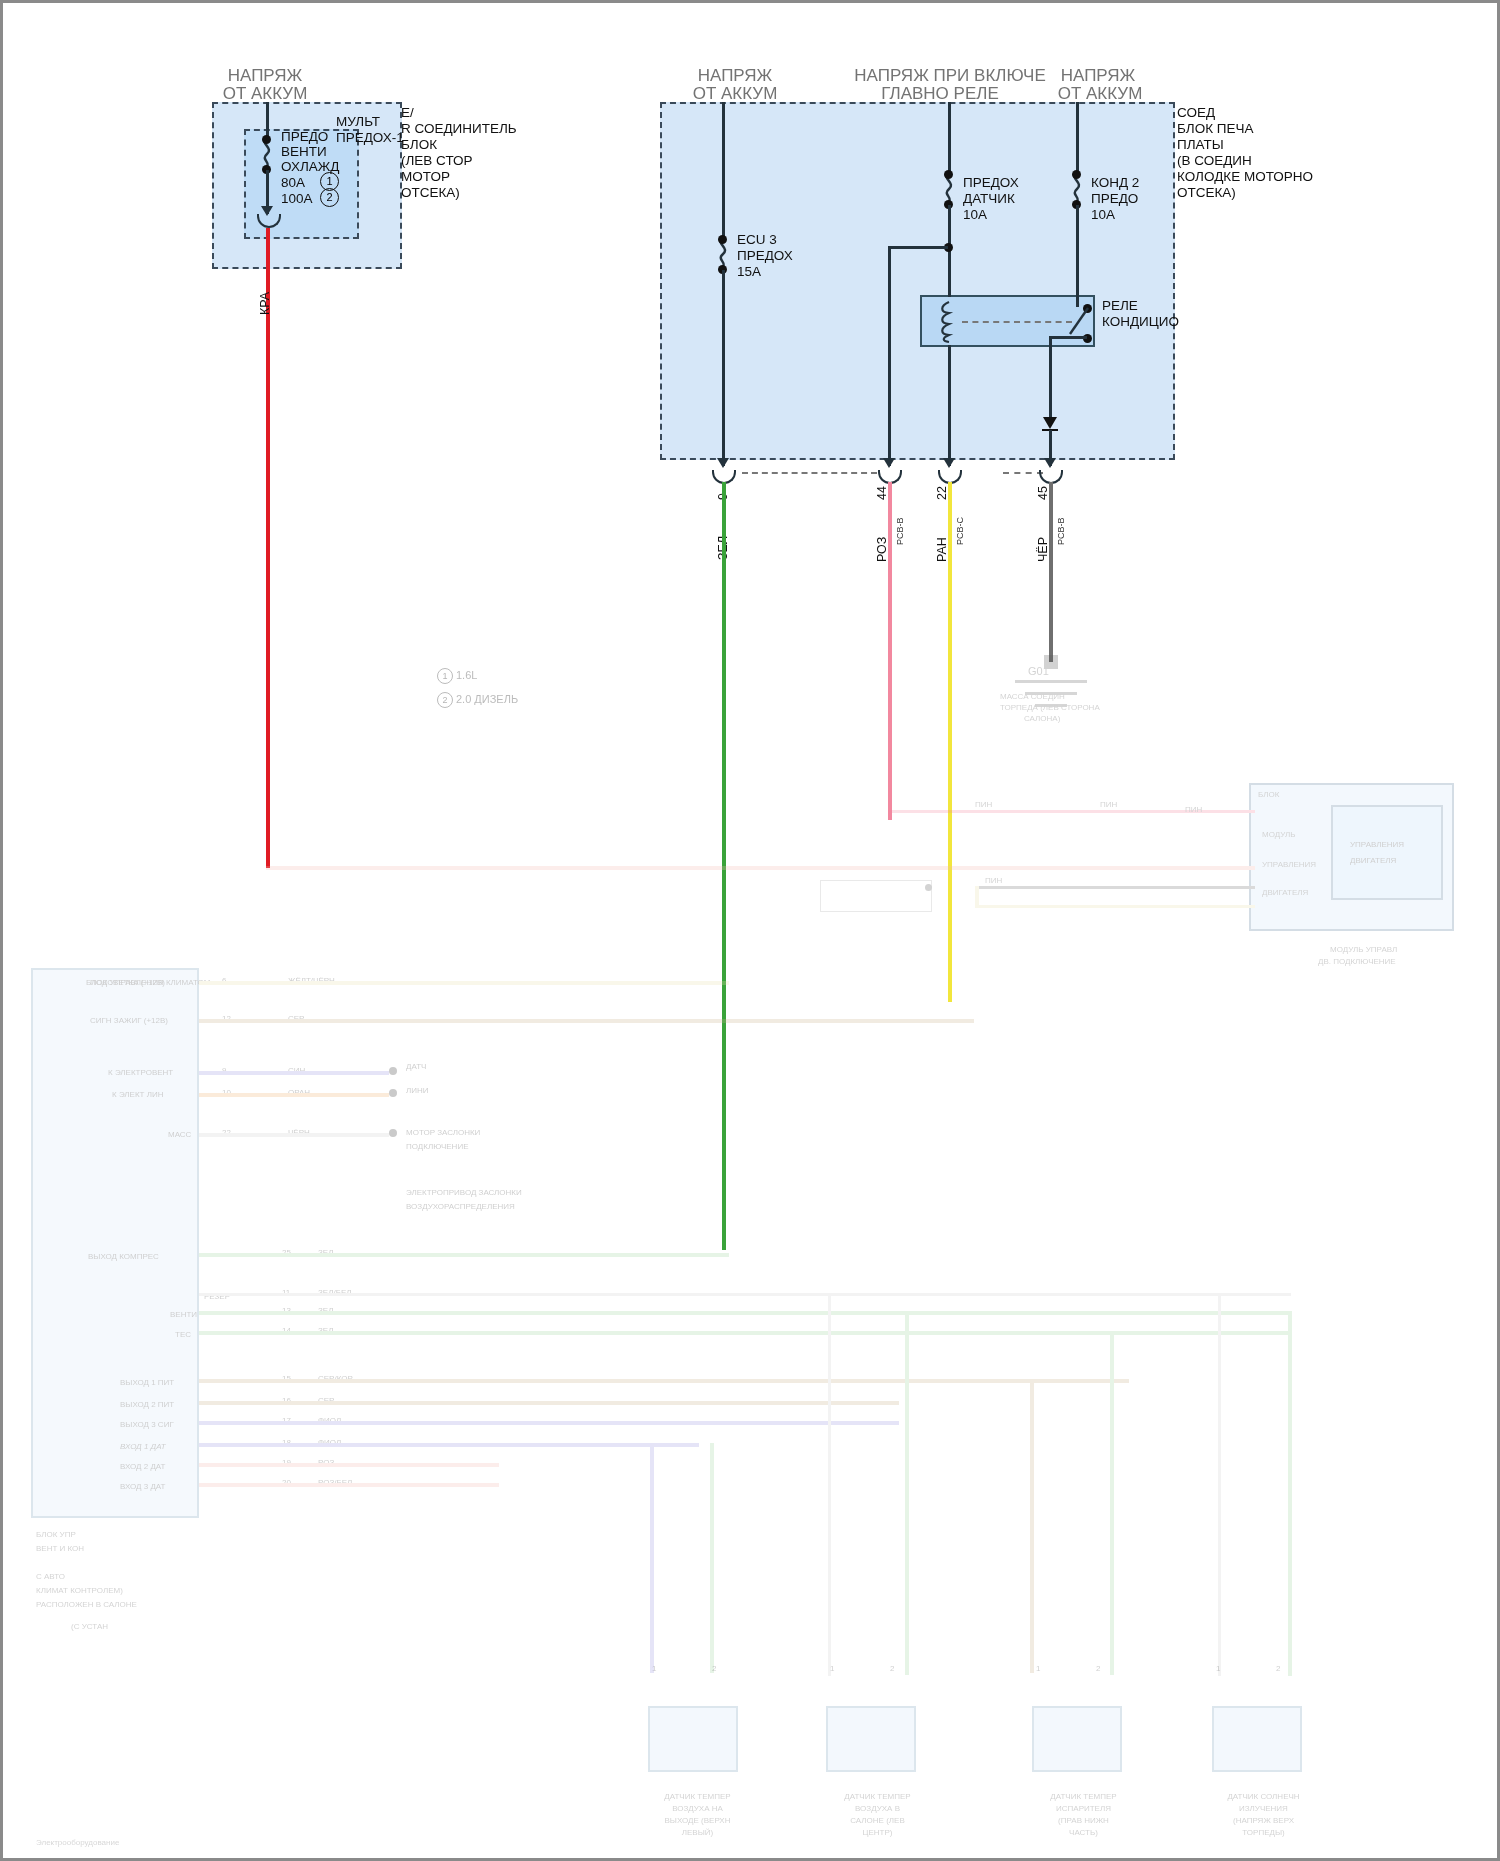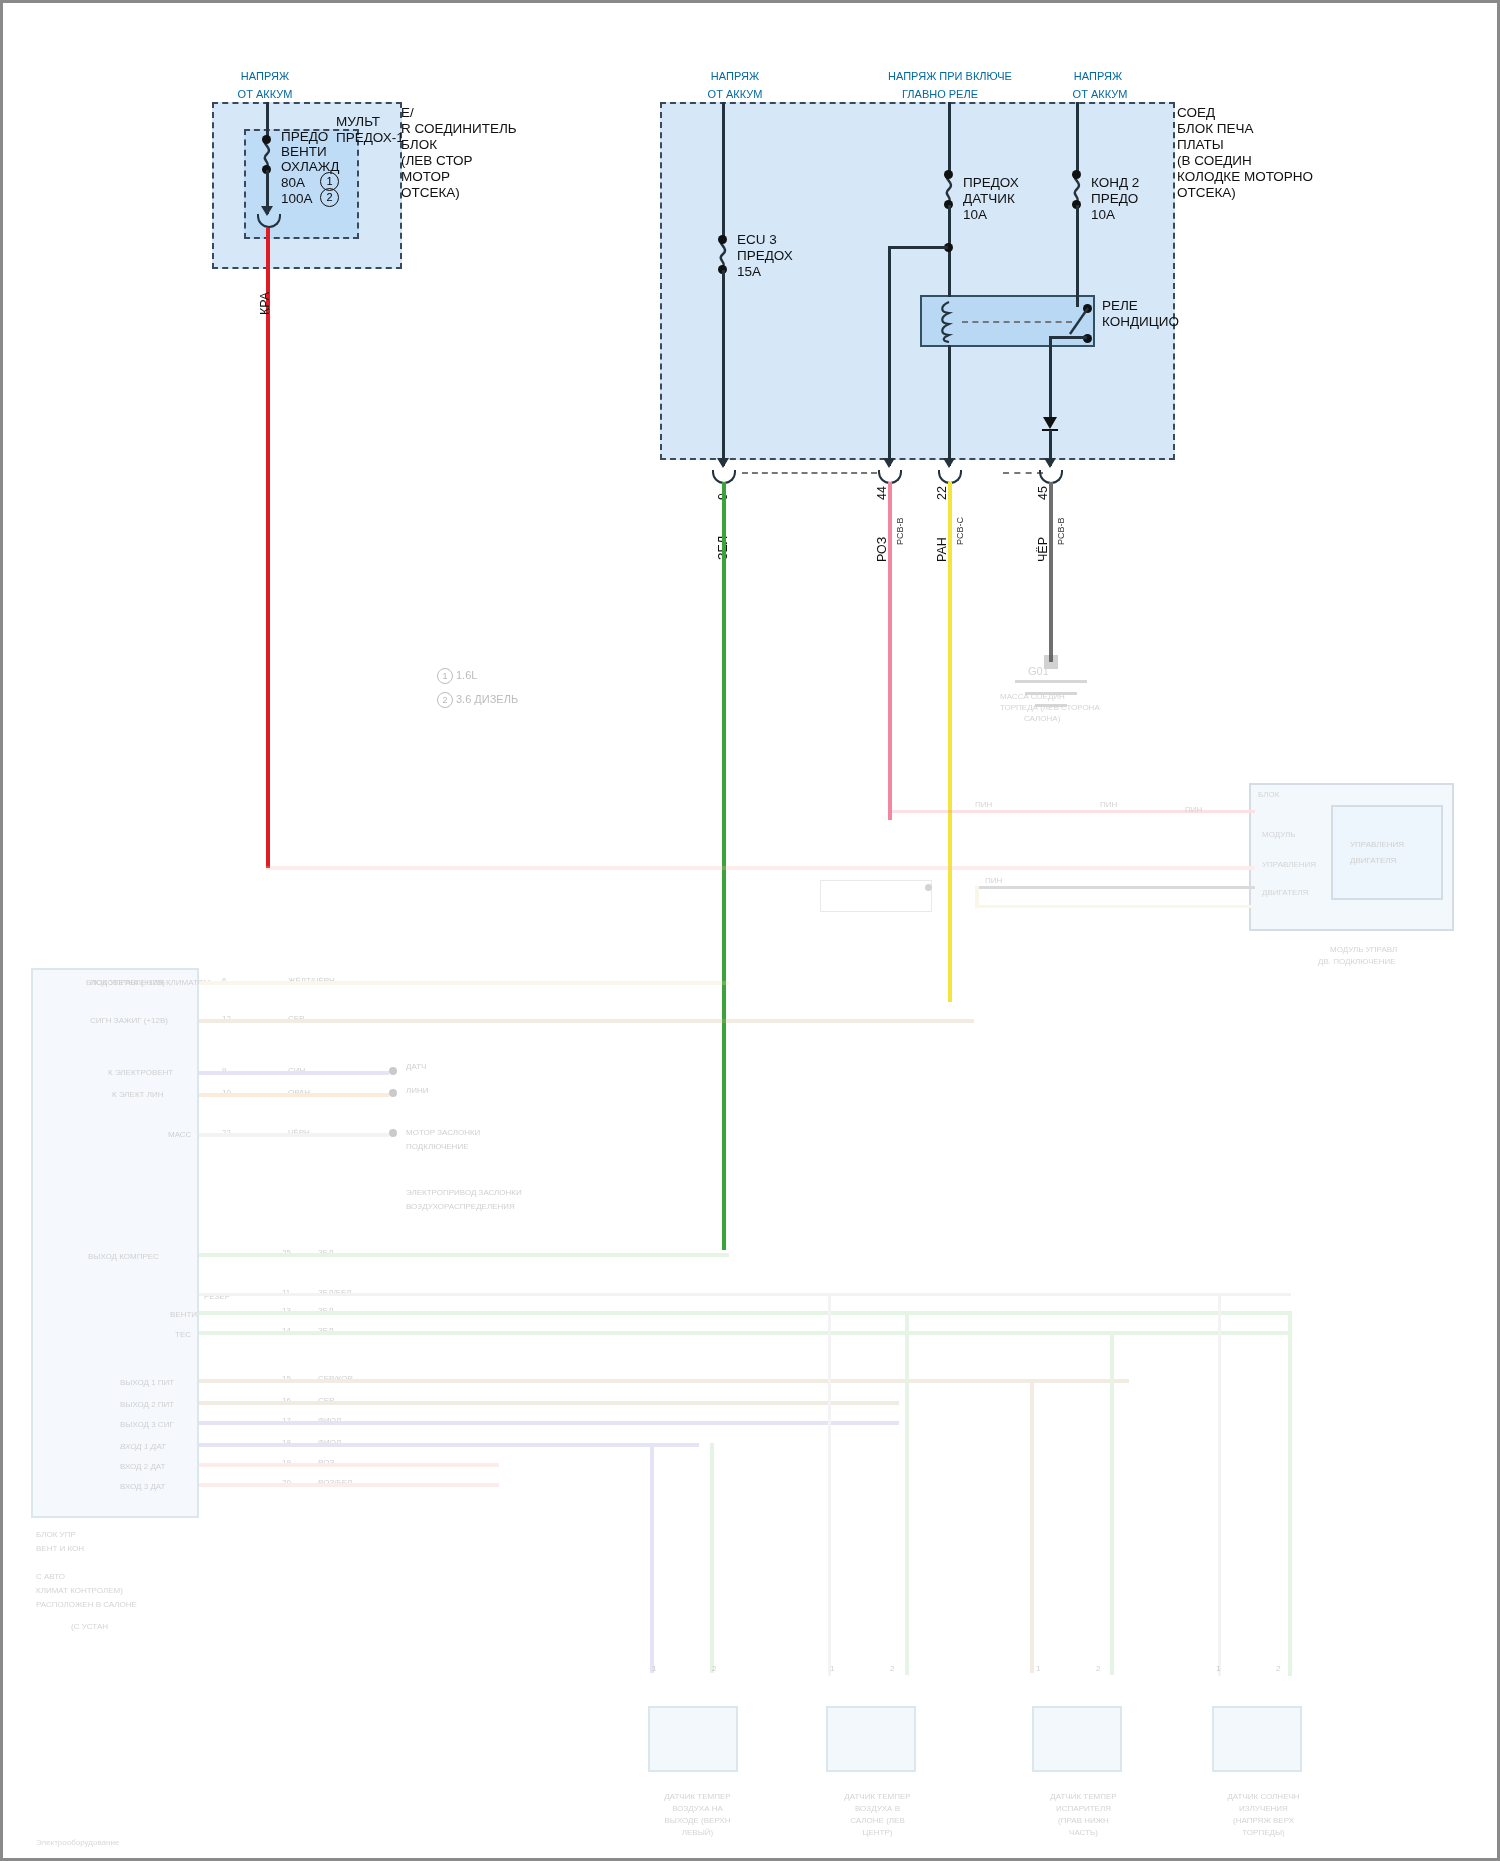--- a/index.html
+++ b/index.html
@@ -19,21 +19,21 @@
   .veryfaded{opacity:.26;}
 
   
   .modbox{position:absolute;background:#d6e7f8;border:2px dashed #3a4a5a;box-sizing:border-box;}
   .innerbox{position:absolute;background:#bfdcf6;border:2px dashed #3a4a5a;box-sizing:border-box;}
   .relaybox{position:absolute;background:#b9d8f4;border:2px solid #33505f;box-sizing:border-box;}
   .solidbox{position:absolute;background:#cfe4f8;border:2px solid #5b7e99;box-sizing:border-box;}
 
   
   .t{position:absolute;font-size:13.5px;color:#111;line-height:15px;white-space:pre;font-family:"Liberation Sans",sans-serif;}
-  .tc{position:absolute;font-size:11px;color:#0369a1;line-height:16px;text-align:center;white-space:pre;}
+  .tc{position:absolute;font-size:17px;color:#737373;line-height:16px;text-align:center;white-space:pre;}
   .small{font-size:11px;line-height:13px;}
   .tiny{font-size:8px;line-height:9px;}
   .vert{position:absolute;font-size:12.5px;color:#111;white-space:nowrap;
         transform-origin:0 0;transform:rotate(-90deg);}
   .vert-s{position:absolute;font-size:9px;color:#333;white-space:nowrap;
         transform-origin:0 0;transform:rotate(-90deg);}
   .vw{position:absolute;width:3px;background:#23323c;}
   .hw{position:absolute;height:3px;background:#23323c;}
   .dot{position:absolute;width:9px;height:9px;border-radius:50%;background:#111;}
 
@@ -205,21 +205,21 @@
   <div class="uarc" style="left:1039px;top:470px;"></div>
   <div class="vert" style="left:1036px;top:500px;">45</div>
   <div class="vert-s" style="left:1056px;top:545px;">PCB-B</div>
   <div class="vert" style="left:1036px;top:562px;">ЧЁР</div>
   <div class="vw grey" style="left:1049px;top:482px;height:180px;width:4px;"></div>
 
   <div class="faded">
     <div style="position:absolute;left:437px;top:668px;width:14px;height:14px;border:1.2px solid #555;border-radius:50%;font-size:9px;text-align:center;line-height:14px;color:#444;">1</div>
     <div class="t small" style="left:456px;top:669px;color:#555;">1.6L</div>
     <div style="position:absolute;left:437px;top:692px;width:14px;height:14px;border:1.2px solid #555;border-radius:50%;font-size:9px;text-align:center;line-height:14px;color:#444;">2</div>
-    <div class="t small" style="left:456px;top:693px;color:#555;">3.6 ДИЗЕЛЬ</div>
+    <div class="t small" style="left:456px;top:693px;color:#555;">2.0 ДИЗЕЛЬ</div>
   </div>
 
   <div class="veryfaded">
     <div style="position:absolute;left:1044px;top:655px;width:14px;height:14px;background:#555;"></div>
     <div style="position:absolute;left:1015px;top:680px;width:72px;height:3px;background:#666;"></div>
     <div style="position:absolute;left:1025px;top:692px;width:52px;height:3px;background:#666;"></div>
     <div style="position:absolute;left:1035px;top:704px;width:32px;height:3px;background:#666;"></div>
     <div class="t small" style="left:1028px;top:665px;color:#555;">G01</div>
     <div class="t tiny" style="left:1000px;top:692px;color:#555;">МАССА СОЕДИН</div>
     <div class="t tiny" style="left:1000px;top:703px;color:#555;">ТОРПЕДА (ЛЕВ СТОРОНА</div>

